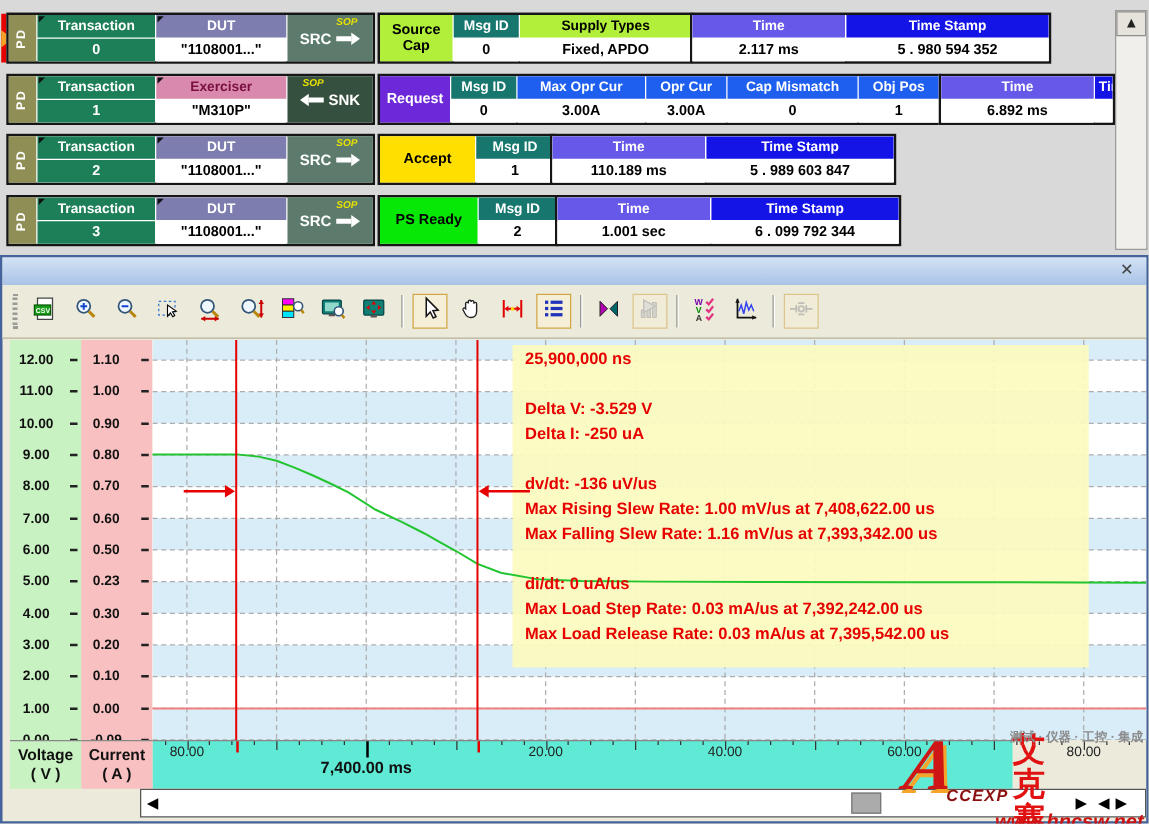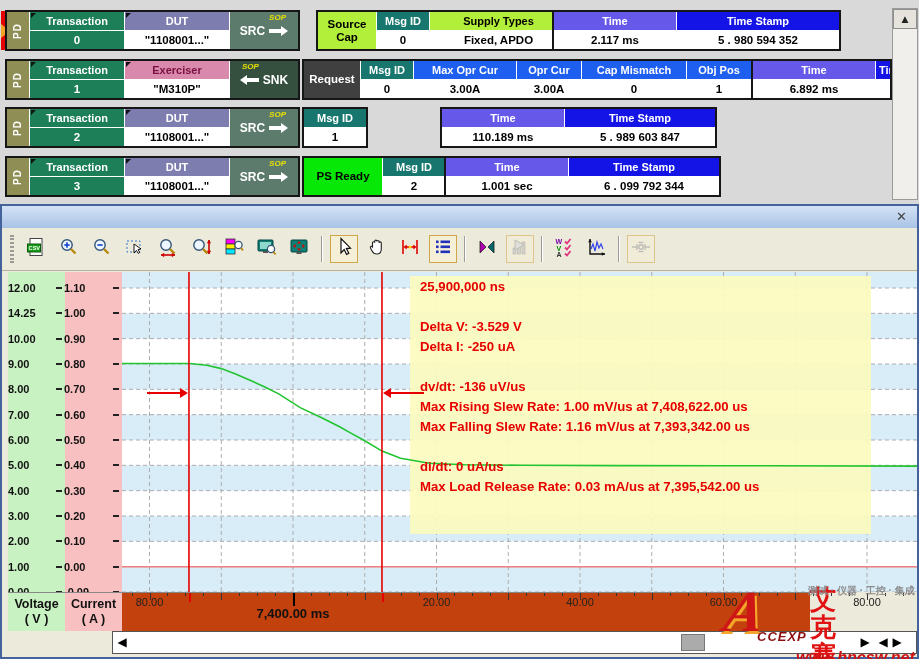--- a/index.html
+++ b/index.html
@@ -49,25 +49,25 @@
   border-bottom:1px solid #b5b19e;display:flex;align-items:center;padding-left:8px}
 .grip{width:4px;height:28px;border-left:2px dotted #9a9a96;border-right:2px dotted #9a9a96;margin:0 8px 0 0}
 .tbtn{width:28px;height:28px;display:flex;align-items:center;justify-content:center;
   border:1px solid transparent;margin-right:5px}
 .tbtn.framed{border:1px solid #cfa648;background:#f6efd7}
 .tbtn.disabled{opacity:.55}
 .tsep{width:2px;height:26px;border-left:1px solid #9a9a96;border-right:1px solid #fff;margin:0 7px 0 2px}
 
 
 .strip{position:absolute;top:272px;height:320px}
-.ylab{position:absolute;width:42px;text-align:left;font:700 11px/14px "Liberation Sans",sans-serif;color:#111}
+.ylab{position:absolute;width:42px;text-align:center;font:700 11px/14px "Liberation Sans",sans-serif;color:#111}
 .ydash{position:absolute;width:6px;height:2px;background:#222}
 .unit{position:absolute;top:592px;width:57px;height:39px;text-align:center;
   font:700 12.5px/15px "Liberation Sans",sans-serif;color:#111;padding-top:4px;border-top:1px solid #888}
-.ruler{position:absolute;left:122px;top:592px;width:688px;height:39px;background:#c2410c;border-top:1px solid #888}
+.ruler{position:absolute;left:122px;top:592px;width:688px;height:39px;background:#5eead4;border-top:1px solid #888}
 .rtick{position:absolute;top:0;width:1px;background:#333}
 .rtick.red{width:2px;background:#e60000}
 .rtick.center{width:2px;background:#000}
 .rlab{position:absolute;top:3px;transform:translateX(-50%);font:400 11px/12px "Liberation Sans",sans-serif;color:#222}
 .rlab.center{top:14px;font:700 13px/14px "Liberation Sans",sans-serif;color:#111}
 #plot{position:absolute;left:122px;top:272px}
 .ann{position:absolute;left:420px;top:277px;z-index:5}
 .ann div{height:20px;font:700 13.2px/20px "Liberation Sans",sans-serif;color:#e60000;white-space:nowrap}
 
 
@@ -107,21 +107,21 @@
           </div>
     <div class="dir r">
       <span class="sop">SOP</span>
             <span class="role">SRC</span>
             <span class="arr right">
               <i></i>
               <b></b>
             </span>
           </div>
         </div>
-        <div class="grp" style="left:316px">
+        <div class="grp" style="left:302px">
     <div class="mtype" style="width:58px;background:#b2ef3a;color:#000">Source Cap</div>
           <div class="tcol" style="width:52px">
     <div class="th" style="background:#17766e;color:#fff"><span>Msg ID</span></div>
     <div class="tv">0</div>
           </div>
           <div class="tcol" style="width:137px">
     <div class="th" style="background:#b2ef3a;color:#000"><span>Supply Types</span></div>
     <div class="tv">Fixed, APDO</div>
           </div>
         </div>
@@ -154,21 +154,21 @@
     <div class="dir l snk">
       <span class="sop">SOP</span>
             <span class="arr left">
               <b></b>
               <i></i>
             </span>
             <span class="role">SNK</span>
           </div>
         </div>
         <div class="grp" style="left:302px">
-    <div class="mtype" style="width:56px;background:#404040;color:#fff">Request</div>
+    <div class="mtype" style="width:56px;background:#6d28d9;color:#fff">Request</div>
           <div class="tcol" style="width:52px">
     <div class="th" style="background:#17766e;color:#fff"><span>Msg ID</span></div>
     <div class="tv">0</div>
           </div>
           <div class="tcol" style="width:102px">
     <div class="th" style="background:#1e5ff0;color:#fff"><span>Max Opr Cur</span></div>
     <div class="tv">3.00A</div>
           </div>
           <div class="tcol" style="width:64px">
     <div class="th" style="background:#1e5ff0;color:#fff"><span>Opr Cur</span></div>
@@ -212,20 +212,21 @@
     <div class="dir r">
       <span class="sop">SOP</span>
             <span class="role">SRC</span>
             <span class="arr right">
               <i></i>
               <b></b>
             </span>
           </div>
         </div>
         <div class="grp" style="left:302px">
+    <div class="mtype" style="width:76px;background:#ffdf00;color:#000">Accept</div>
           <div class="tcol" style="width:62px">
     <div class="th" style="background:#17766e;color:#fff"><span>Msg ID</span></div>
     <div class="tv">1</div>
           </div>
         </div>
         <div class="grp" style="left:440px">
     <div class="tcol" style="width:122px">
     <div class="th" style="background:#6658e8;color:#fff"><span>Time</span></div>
     <div class="tv">110.189 ms</div>
           </div>
@@ -451,21 +452,21 @@
             </svg></span>
         </span>
       </span>
   </div>
 
   <div class="strip" id="vstrip" style="left:8px;width:57px;background:#c9f2c2"></div>
   <div class="strip" id="cstrip" style="left:65px;width:57px;background:#f8c0c0"></div>
   <div id="yl">
       <div class="ylab" style="left:8px;top:281px">12.00</div>
       <div class="ydash" style="left:56px;top:287px"></div>
-      <div class="ylab" style="left:8px;top:306.3333px">14.25</div>
+      <div class="ylab" style="left:8px;top:306.3333px">11.00</div>
       <div class="ydash" style="left:56px;top:312.3333px"></div>
       <div class="ylab" style="left:8px;top:331.6666px">10.00</div>
       <div class="ydash" style="left:56px;top:337.6666px"></div>
       <div class="ylab" style="left:8px;top:356.9999px">9.00</div>
       <div class="ydash" style="left:56px;top:362.9999px"></div>
       <div class="ylab" style="left:8px;top:382.33320000000003px">8.00</div>
       <div class="ydash" style="left:56px;top:388.33320000000003px"></div>
       <div class="ylab" style="left:8px;top:407.66650000000004px">7.00</div>
       <div class="ydash" style="left:56px;top:413.66650000000004px"></div>
       <div class="ylab" style="left:8px;top:432.9998px">6.00</div>
@@ -489,21 +490,21 @@
       <div class="ylab" style="left:64px;top:331.6666px">0.90</div>
       <div class="ydash" style="left:113px;top:337.6666px"></div>
       <div class="ylab" style="left:64px;top:356.9999px">0.80</div>
       <div class="ydash" style="left:113px;top:362.9999px"></div>
       <div class="ylab" style="left:64px;top:382.33320000000003px">0.70</div>
       <div class="ydash" style="left:113px;top:388.33320000000003px"></div>
       <div class="ylab" style="left:64px;top:407.66650000000004px">0.60</div>
       <div class="ydash" style="left:113px;top:413.66650000000004px"></div>
       <div class="ylab" style="left:64px;top:432.9998px">0.50</div>
       <div class="ydash" style="left:113px;top:438.9998px"></div>
-      <div class="ylab" style="left:64px;top:458.3331px">0.40</div>
+      <div class="ylab" style="left:64px;top:458.3331px">0.23</div>
       <div class="ydash" style="left:113px;top:464.3331px"></div>
       <div class="ylab" style="left:64px;top:483.6664px">0.30</div>
       <div class="ydash" style="left:113px;top:489.6664px"></div>
       <div class="ylab" style="left:64px;top:508.9997000000001px">0.20</div>
       <div class="ydash" style="left:113px;top:514.9997000000001px"></div>
       <div class="ylab" style="left:64px;top:534.3330000000001px">0.10</div>
       <div class="ydash" style="left:113px;top:540.3330000000001px"></div>
       <div class="ylab" style="left:64px;top:559.6663000000001px">0.00</div>
       <div class="ydash" style="left:113px;top:565.6663000000001px"></div>
       <div class="ylab" style="left:64px;top:584.9996px">-0.09</div>
@@ -557,20 +558,21 @@
       <div>25,900,000 ns</div>
       <div>&nbsp;</div>
       <div>Delta V: -3.529 V</div>
       <div>Delta I: -250 uA</div>
       <div>&nbsp;</div>
       <div>dv/dt: -136 uV/us</div>
       <div>Max Rising Slew Rate: 1.00 mV/us at 7,408,622.00 us</div>
       <div>Max Falling Slew Rate: 1.16 mV/us at 7,393,342.00 us</div>
       <div>&nbsp;</div>
       <div>di/dt: 0 uA/us</div>
+      <div>Max Load Step Rate: 0.03 mA/us at 7,392,242.00 us</div>
       <div>Max Load Release Rate: 0.03 mA/us at 7,395,542.00 us</div>
     </div>
   <div class="ruler" id="ruler">
       <span class="rtick" style="left:9.6px;height:3px"></span>
       <span class="rtick" style="left:27.5px;height:7px"></span>
       <span class="rtick" style="left:45.4px;height:3px"></span>
       <span class="rtick" style="left:63.4px;height:3px"></span>
       <span class="rtick" style="left:81.3px;height:3px"></span>
       <span class="rtick" style="left:99.3px;height:7px"></span>
       <span class="rtick" style="left:117.2px;height:3px"></span>

